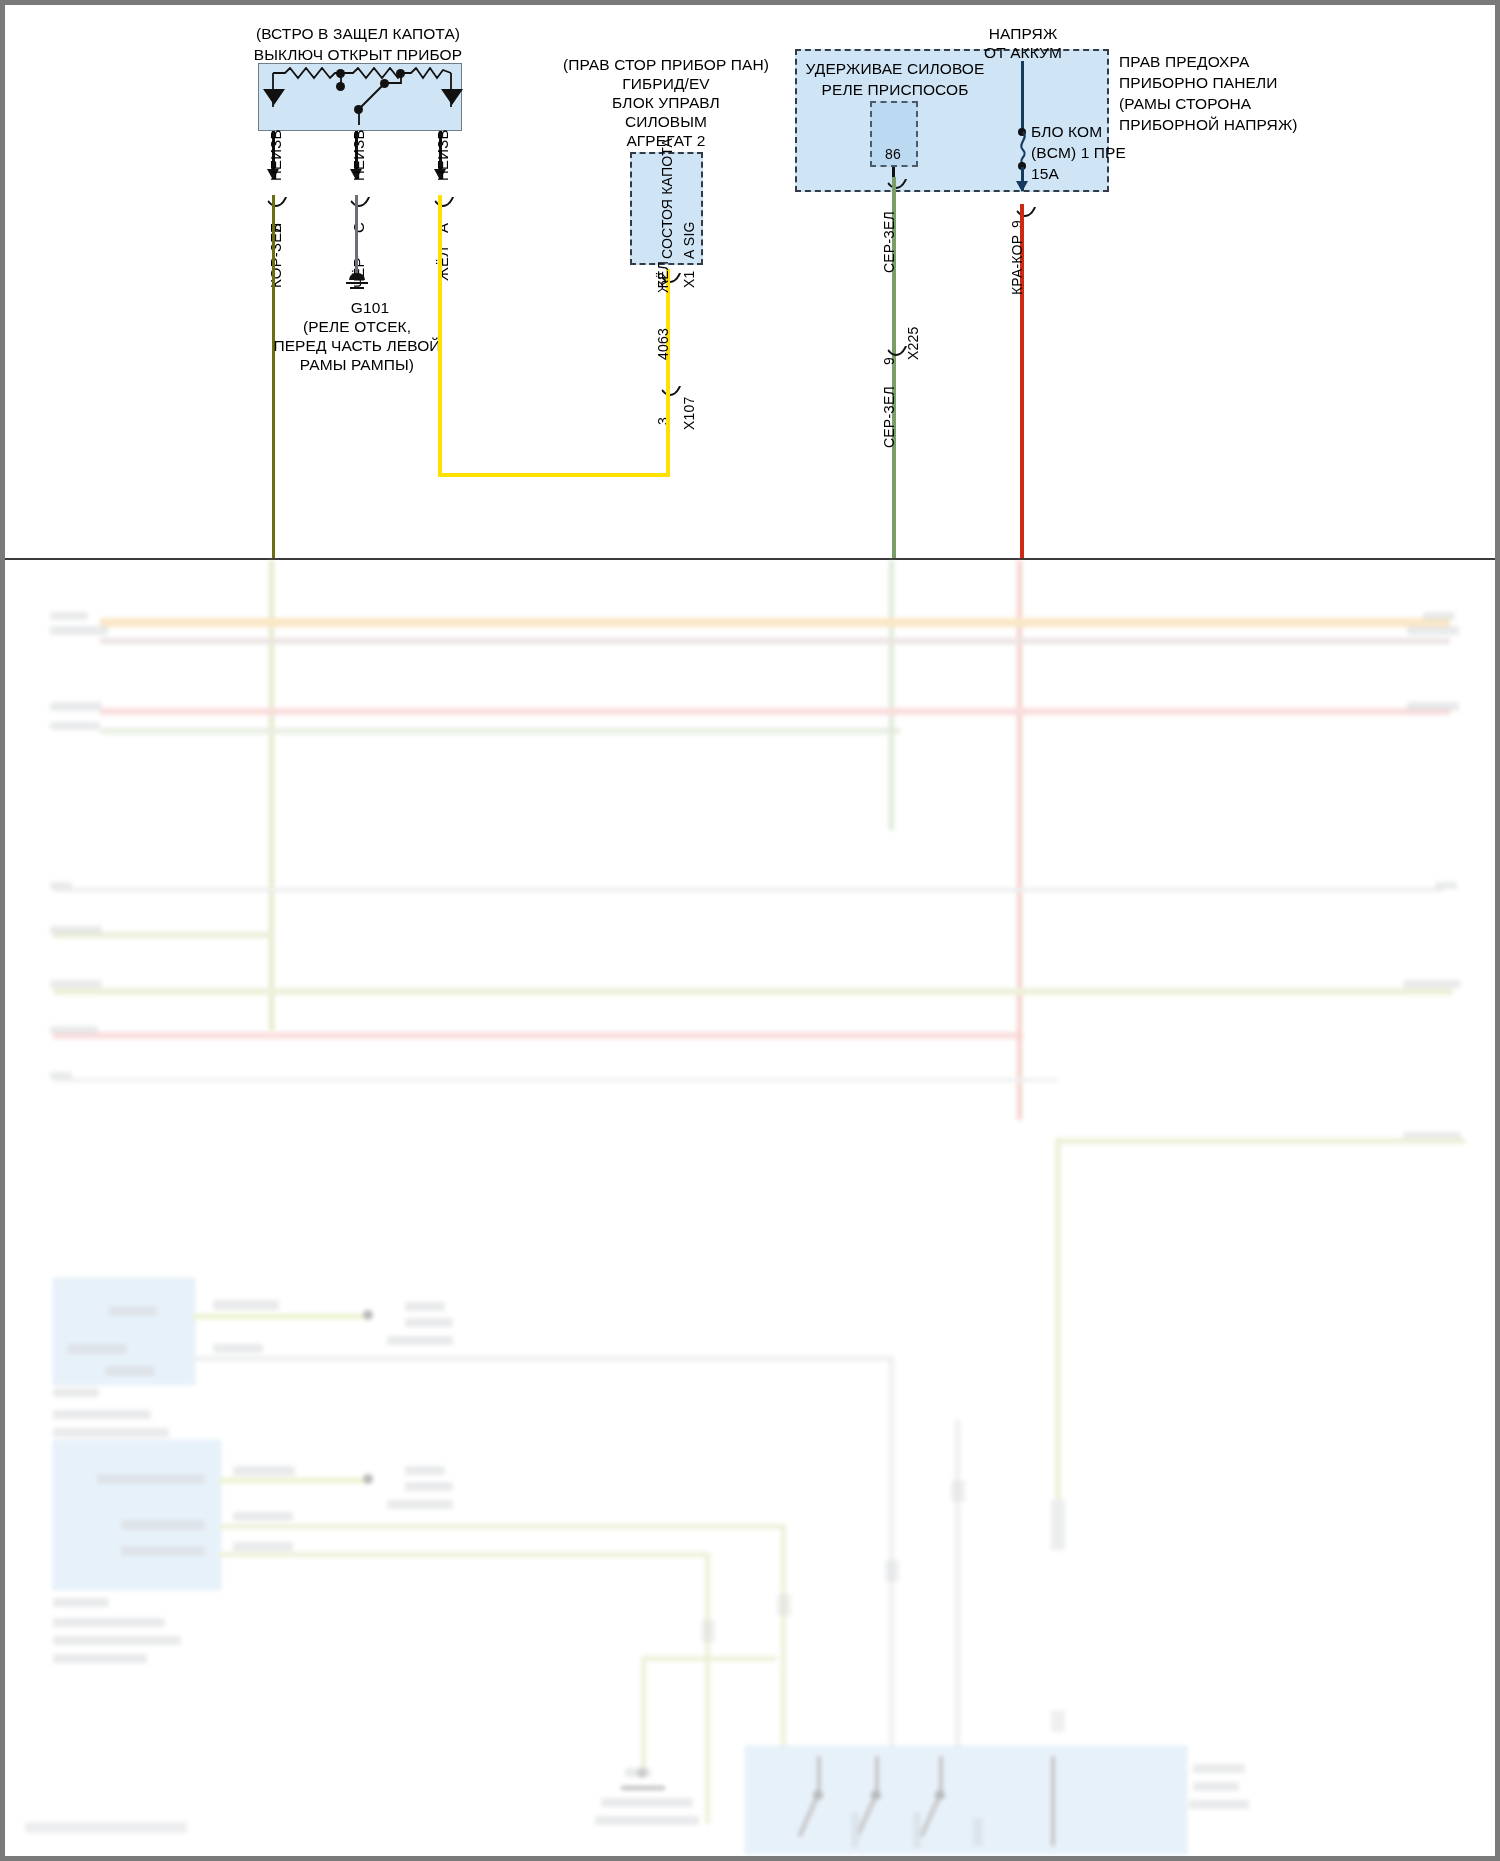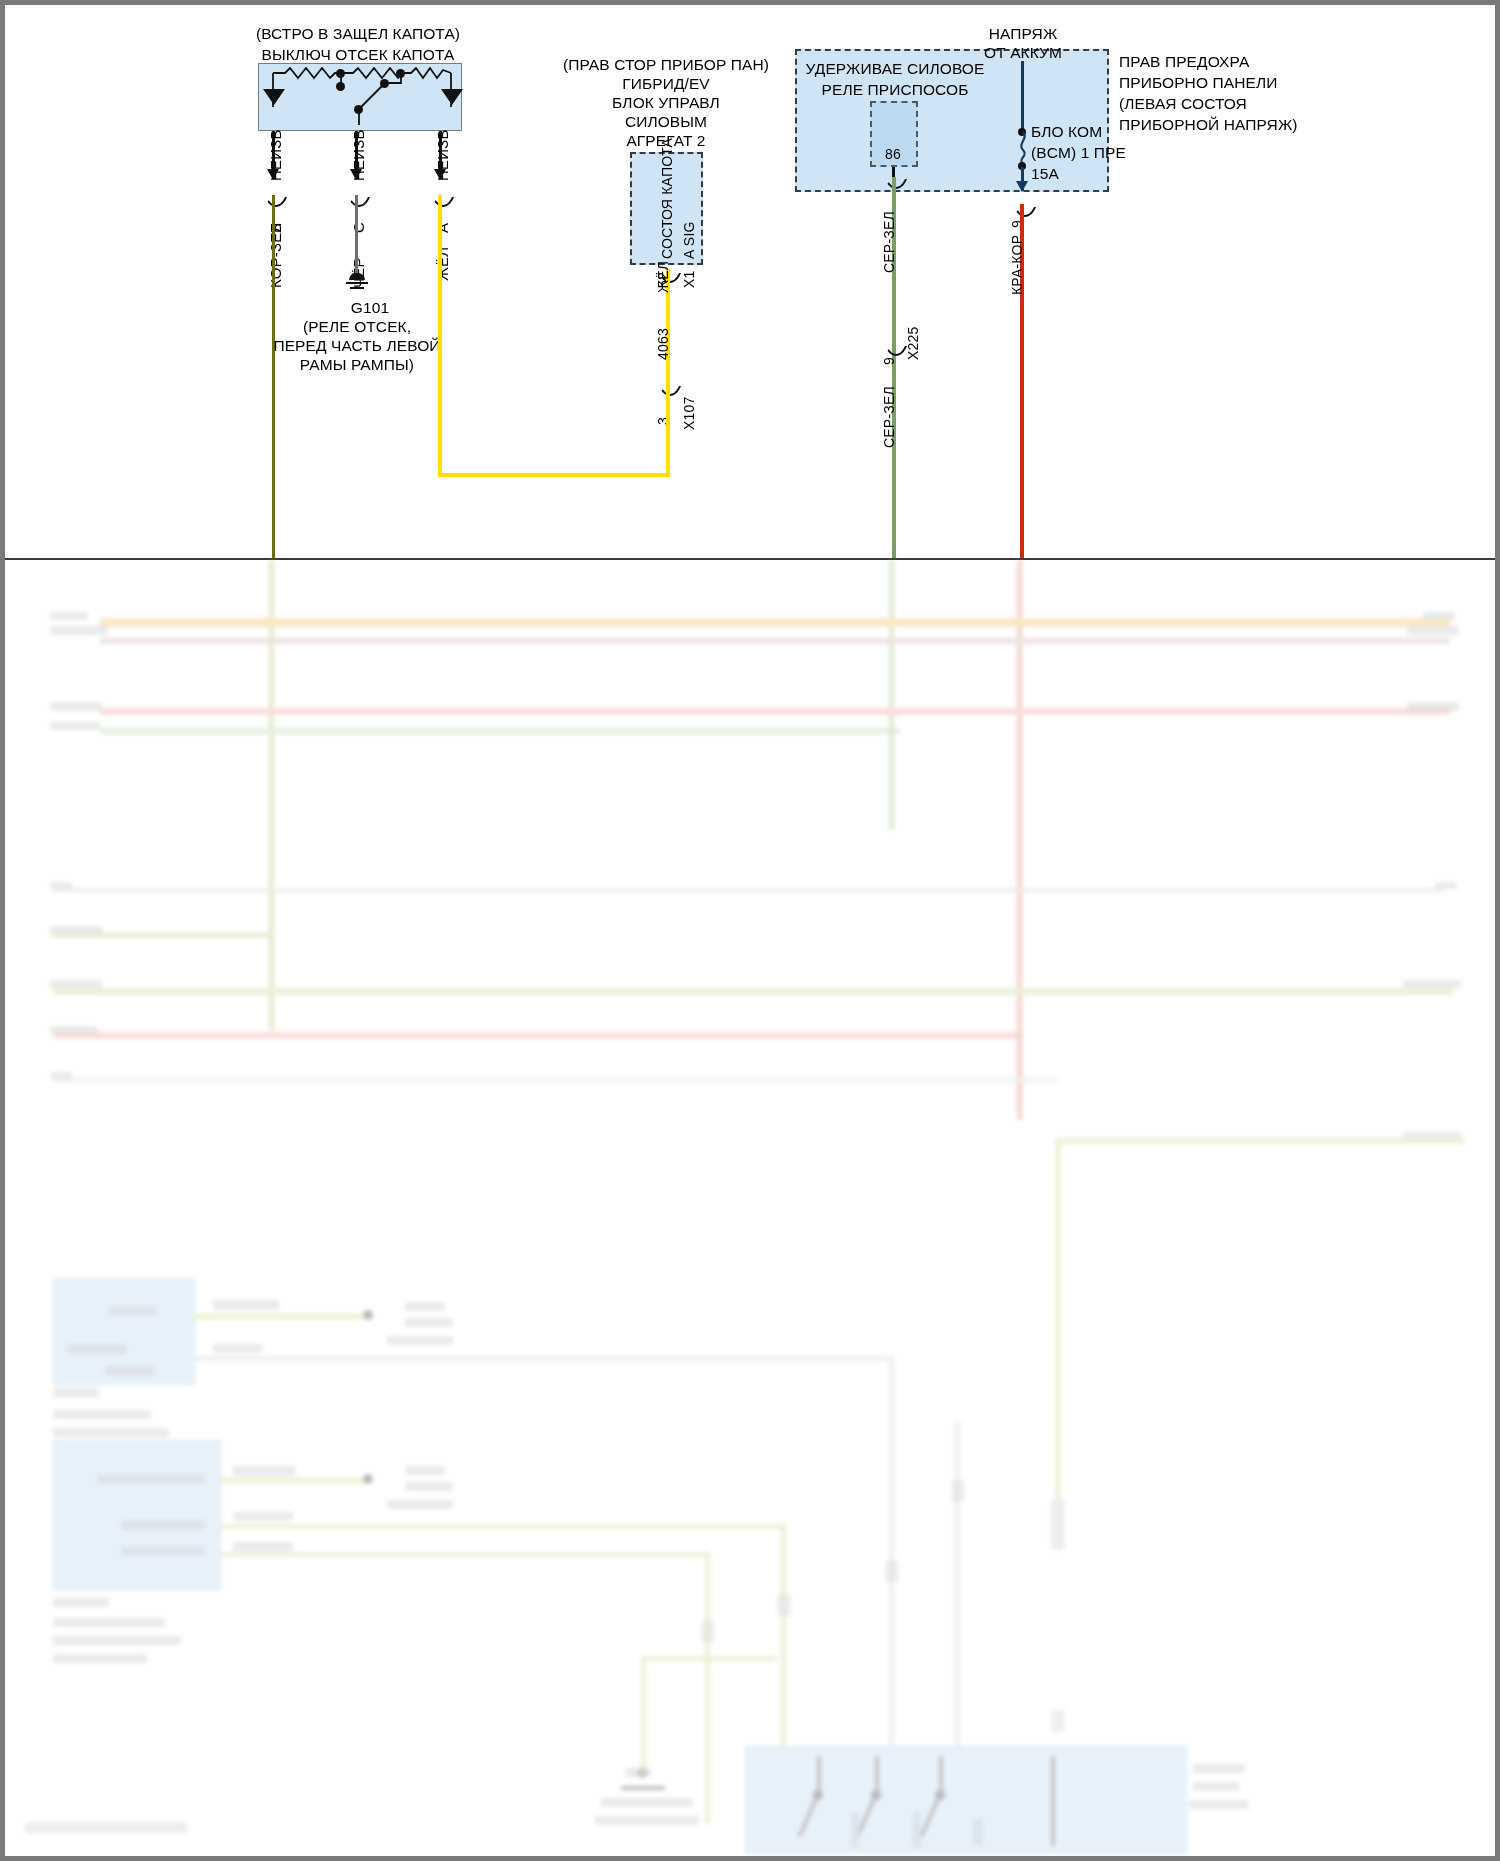--- a/index.html
+++ b/index.html
@@ -139,21 +139,21 @@
   #faded .fdot{position:absolute;width:10px;height:10px;border-radius:50%;background:#333;}
 
   .hr-sep{position:absolute;left:0;width:1490px;height:2px;background:#3a3a3a;}
 </style>
 </head>
 <body>
 
 <div id="page">
 
   <div class="txt c" style="left:353px;top:19px;">(ВСТРО В ЗАЩЕЛ КАПОТА)</div>
-  <div class="txt c" style="left:353px;top:40px;">ВЫКЛЮЧ ОТСЕК КАПОТА</div>
+  <div class="txt c" style="left:353px;top:40px;">ВЫКЛЮЧ ОТКРЫТ ПРИБОР</div>
 
   <div class="blue-box" style="left:253px;top:58px;width:204px;height:68px;"></div>
 
   <div class="abs res" style="left:262px;top:62px;">
     <svg width="190" height="62" viewBox="0 0 190 62">
 
       <path d="M6,6 L6,40" stroke="#111" stroke-width="1.8" fill="none"></path>
 
       <path d="M184,6 L184,40" stroke="#111" stroke-width="1.8" fill="none"></path>
 
@@ -278,21 +278,21 @@
   <div class="txt" style="left:1026px;top:138px;">(BCM) 1 ПРЕ</div>
   <div class="txt" style="left:1026px;top:159px;">15А</div>
 
   <div class="conn" style="left:1005px;top:196px;"></div>
   <div class="vtxt sm" style="left:1004px;top:223px;">9</div>
   <div class="wire w-red" style="left:1015px;top:199px;width:4px;height:356px;"></div>
   <div class="vtxt sm" style="left:1004px;top:290px;">КРА-КОР</div>
 
   <div class="txt" style="left:1114px;top:47px;">ПРАВ ПРЕДОХРА</div>
   <div class="txt" style="left:1114px;top:68px;">ПРИБОРНО ПАНЕЛИ</div>
-  <div class="txt" style="left:1114px;top:89px;">(ЛЕВАЯ СОСТОЯ</div>
+  <div class="txt" style="left:1114px;top:89px;">(РАМЫ СТОРОНА</div>
   <div class="txt" style="left:1114px;top:110px;">ПРИБОРНОЙ НАПРЯЖ)</div>
 
   <div class="hr-sep" style="top:553px;"></div>
 
   <div id="faded">
 
     <div class="fl" style="left:264px;top:0;width:5px;height:470px;background:#b9bd6a;"></div>
     <div class="fl" style="left:884px;top:0;width:5px;height:270px;background:#9dbf8e;"></div>
     <div class="fl" style="left:1012px;top:0;width:5px;height:560px;background:#e07a66;"></div>
 

